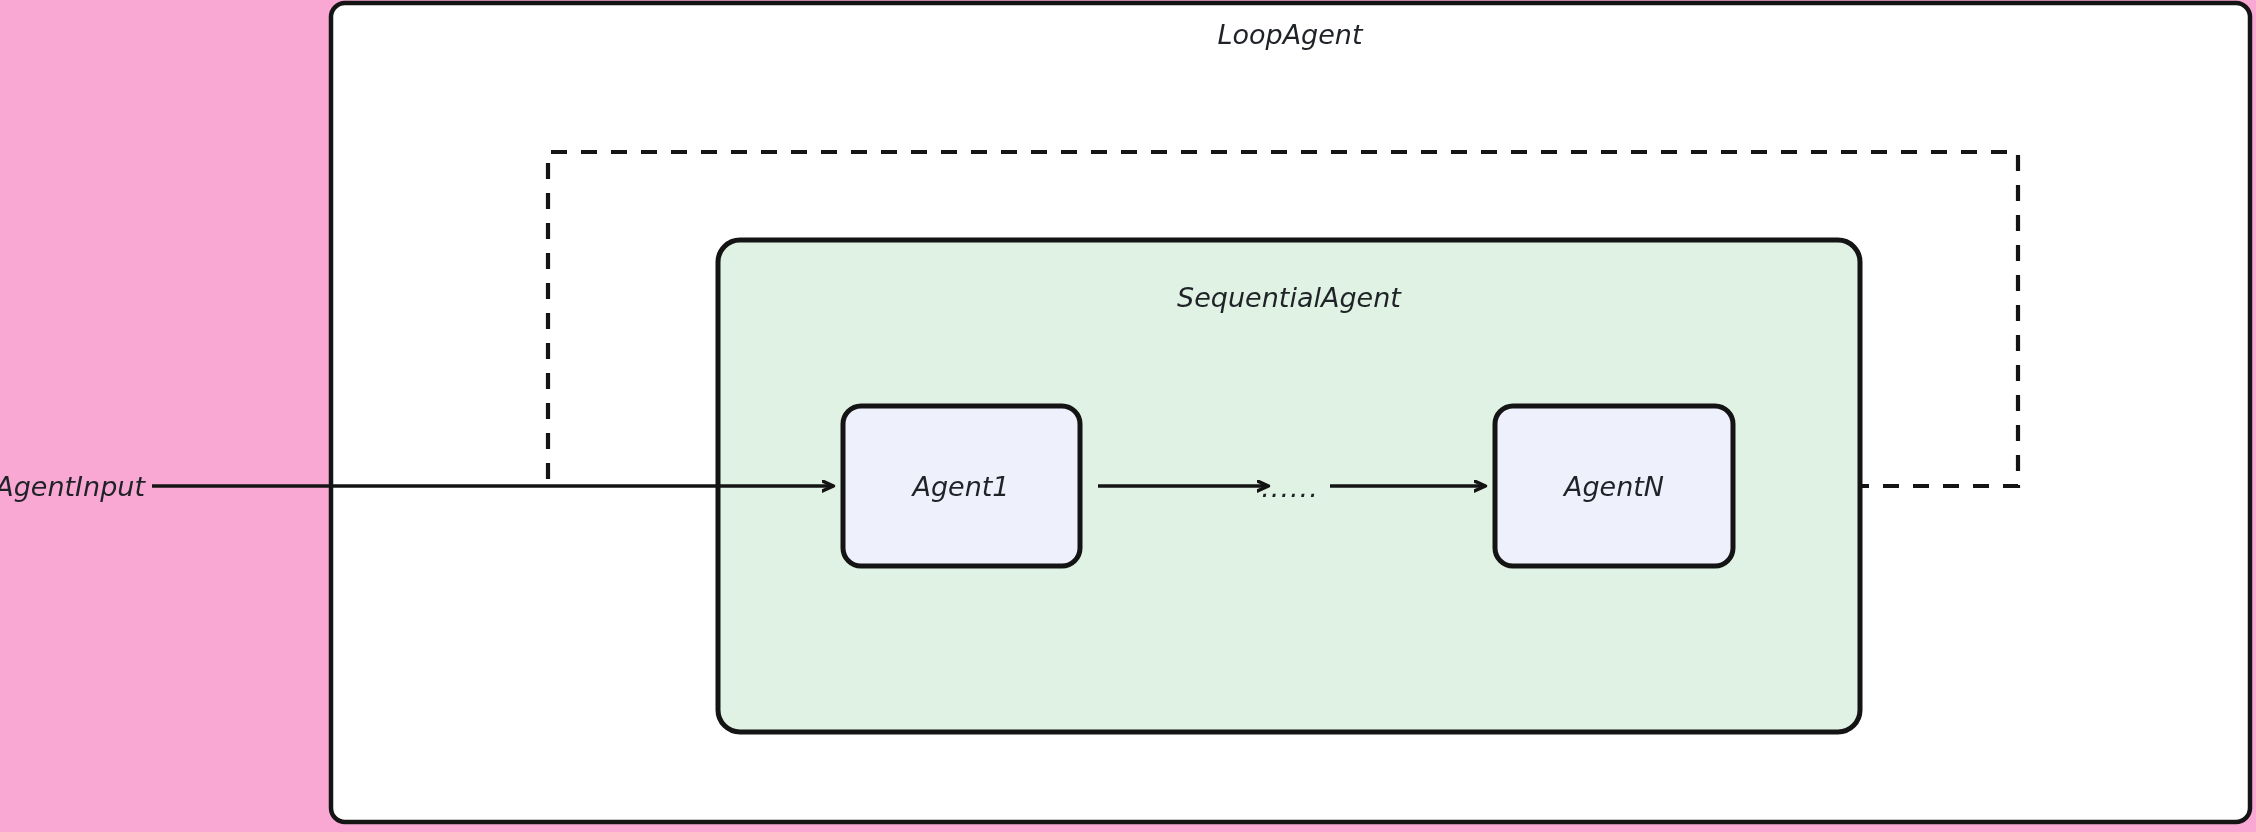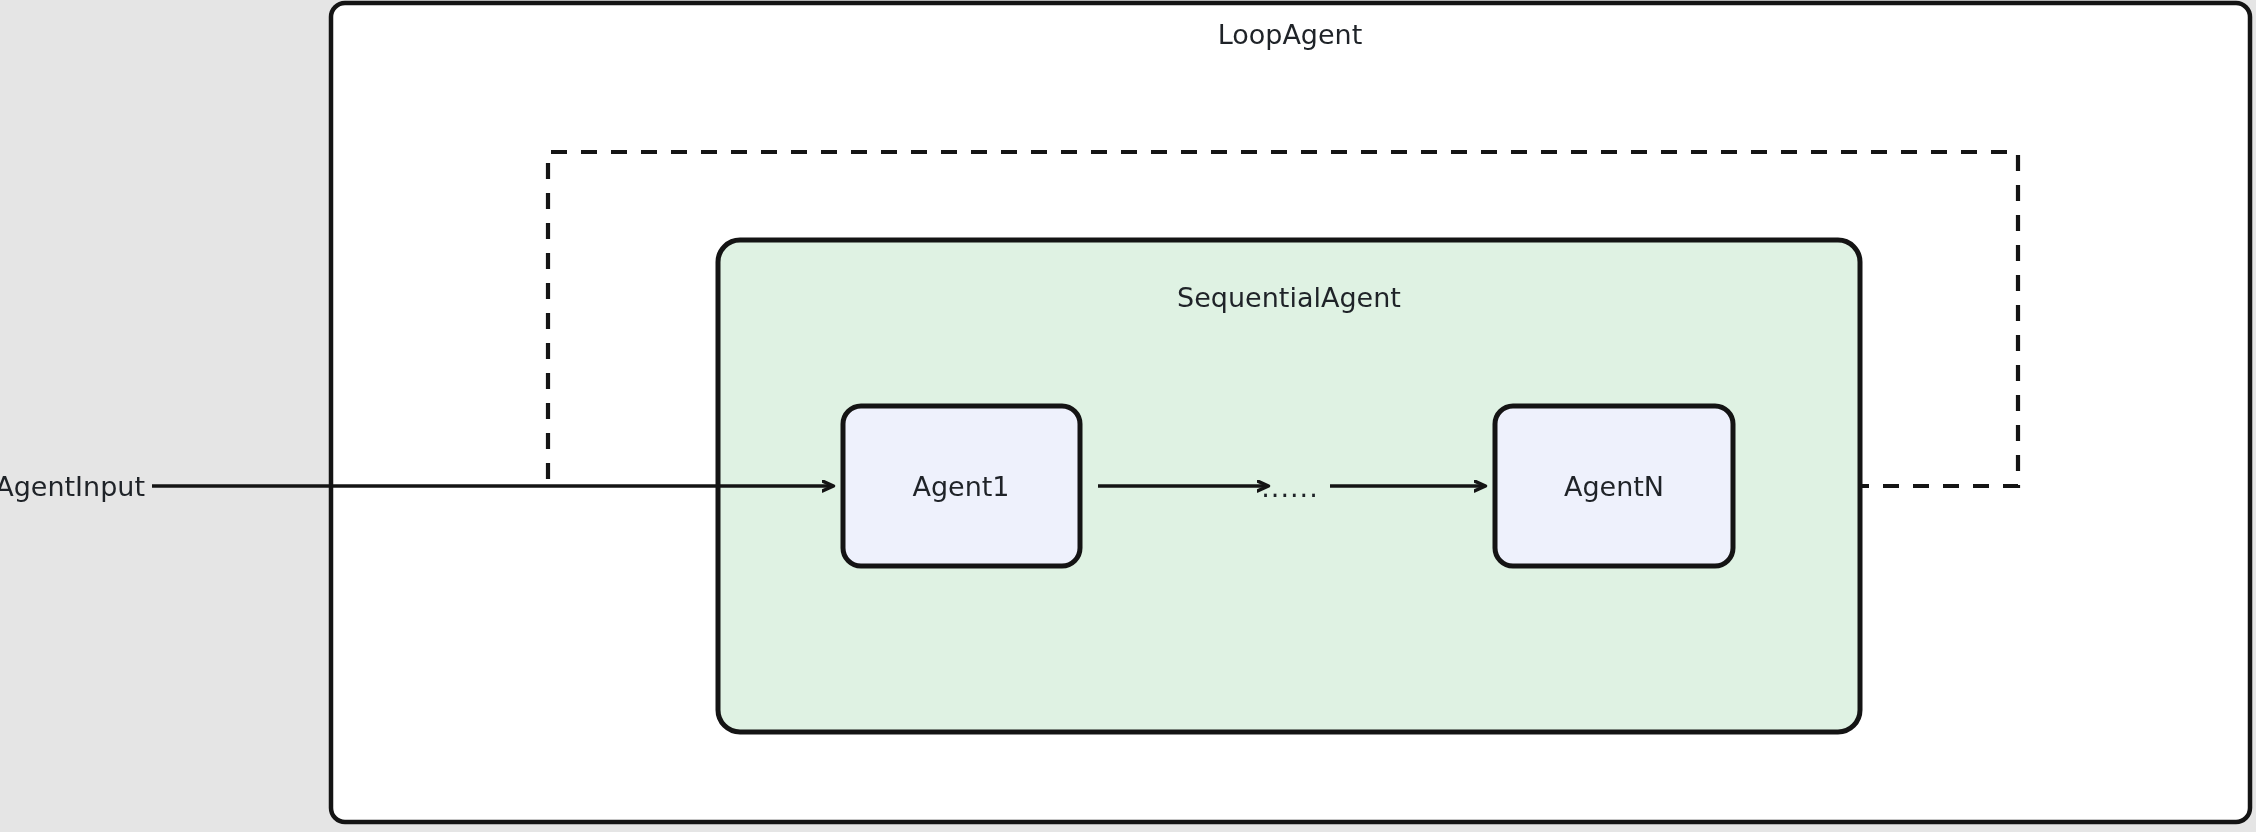--- a/index.html
+++ b/index.html
@@ -7,22 +7,23 @@
     padding: 0;
     background: #ffffff;
   }
   body {
     font-family: "DejaVu Sans", "Liberation Sans", sans-serif;
   }
   #canvas {
     position: relative;
     width: 2256px;
     height: 832px;
-    background: #e5e5e5;
+    background: #f9a8d4;
     overflow: hidden;
+    font-style: italic;
   }
   #diagram-svg {
     position: absolute;
     left: 0;
     top: 0;
     width: 2256px;
     height: 832px;
   }
   .label-text {
     font-family: "DejaVu Sans", "Liberation Sans", sans-serif;

